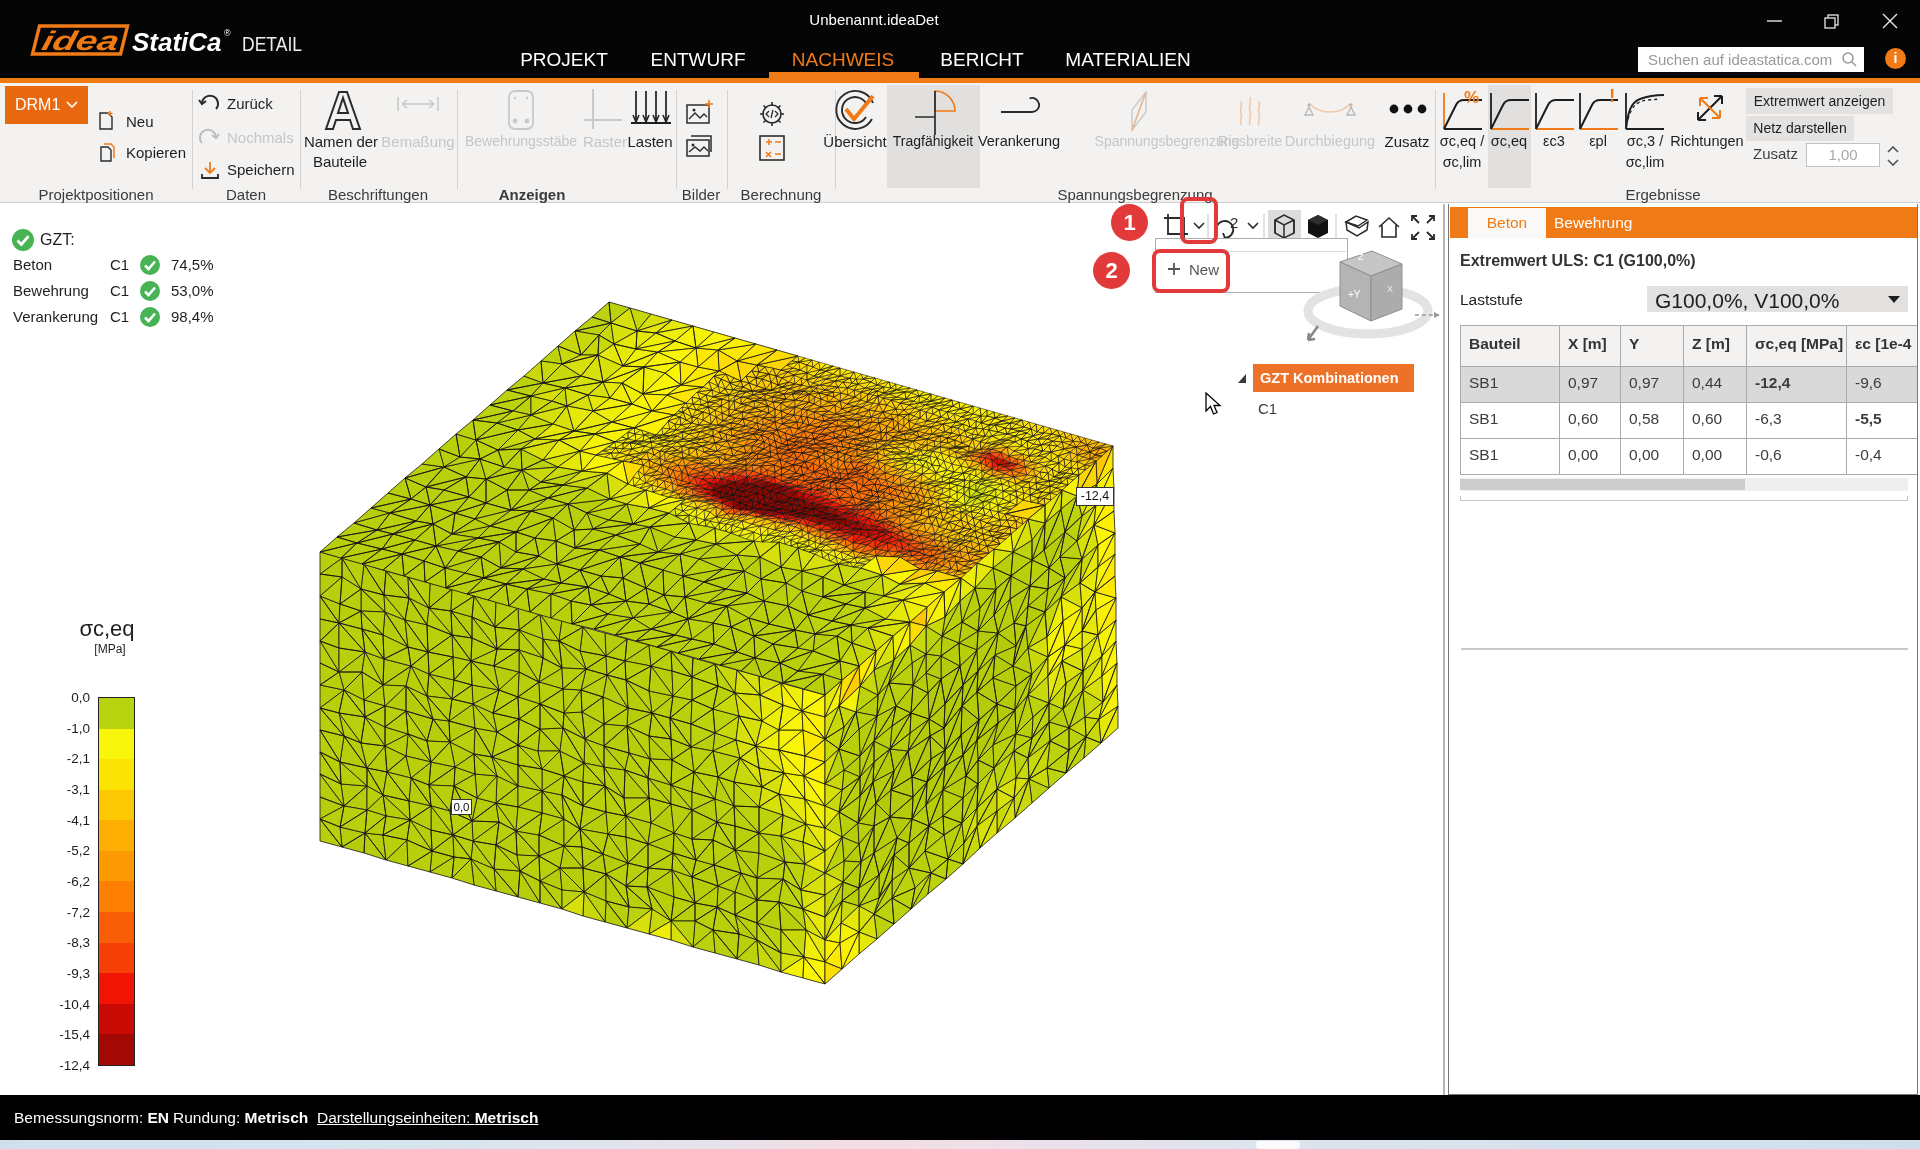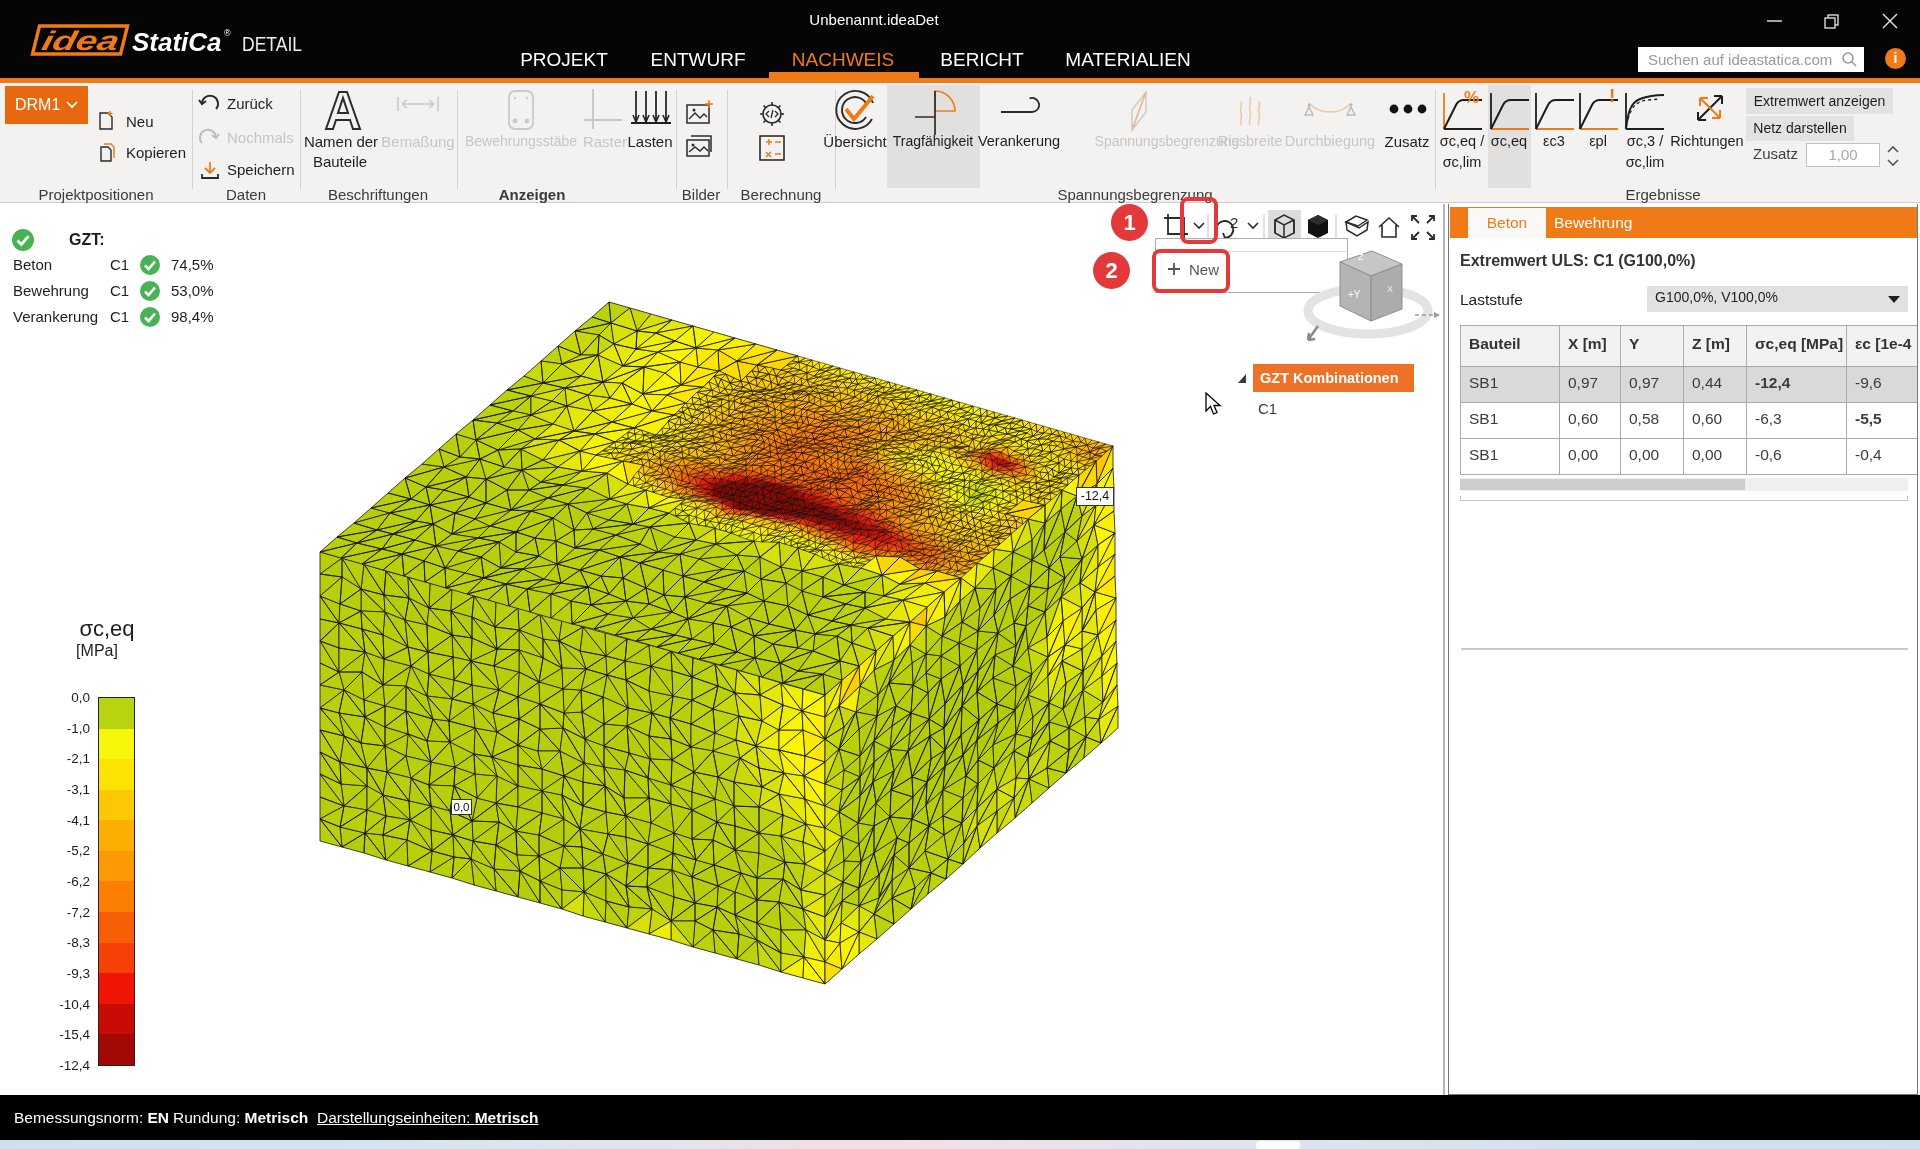--- a/index.html
+++ b/index.html
@@ -235,21 +235,21 @@
 <div class="abs" style="left:1806px;top:60px;width:74px;height:24px;background:#fff;border:1px solid #c2c2c2;font-size:15px;color:#a9a9a9;text-align:center;line-height:22px;">1,00</div>
 <svg class="abs" style="left:1884px;top:61px;" width="18" height="24" viewBox="0 0 18 24">
 <path d="M4 8l5-5 5 5M4 16l5 5 5-5" fill="none" stroke="#555" stroke-width="1.6"></path>
     </svg>
 </div>
 <div class="abs" style="left:0;top:204px;width:1443px;height:891px;background:#fff;overflow:hidden;">
 <div class="abs" style="left:12px;top:25px;width:22px;height:22px;border-radius:50%;background:#47b354;"></div>
     <svg class="abs" style="left:12px;top:25px;" width="22" height="22" viewBox="0 0 20 20">
       <path d="M5 10.5l3.5 3.5L15 6.5" fill="none" stroke="#fff" stroke-width="2.6"></path>
     </svg>
-    <div class="abs" style="left:40px;top:27px;font-size:16px;font-weight:bold;color:#1e1e1e;margin-left:29px;">GZT:</div>
+    <div class="abs" style="left:40px;top:27px;font-size:16px;font-weight:normal;color:#1e1e1e;">GZT:</div>
 <div class="abs" style="left:13px;top:52px;font-size:15px;color:#1e1e1e;">Beton</div>
 <div class="abs" style="left:110px;top:52px;font-size:15px;color:#1e1e1e;">C1</div>
 <div class="abs" style="left:140px;top:51px;width:20px;height:20px;border-radius:50%;background:#47b354;"></div>
     <svg class="abs" style="left:140px;top:51px;" width="20" height="20" viewBox="0 0 20 20">
       <path d="M5 10.5l3.5 3.5L15 6.5" fill="none" stroke="#fff" stroke-width="2.6"></path>
     </svg>
     <div class="abs" style="left:171px;top:52px;font-size:15px;color:#1e1e1e;">74,5%</div>
 <div class="abs" style="left:13px;top:78px;font-size:15px;color:#1e1e1e;">Bewehrung</div>
 <div class="abs" style="left:110px;top:78px;font-size:15px;color:#1e1e1e;">C1</div>
 <div class="abs" style="left:140px;top:77px;width:20px;height:20px;border-radius:50%;background:#47b354;"></div>
@@ -258,21 +258,21 @@
     </svg>
     <div class="abs" style="left:171px;top:78px;font-size:15px;color:#1e1e1e;">53,0%</div>
 <div class="abs" style="left:13px;top:104px;font-size:15px;color:#1e1e1e;">Verankerung</div>
 <div class="abs" style="left:110px;top:104px;font-size:15px;color:#1e1e1e;">C1</div>
 <div class="abs" style="left:140px;top:103px;width:20px;height:20px;border-radius:50%;background:#47b354;"></div>
     <svg class="abs" style="left:140px;top:103px;" width="20" height="20" viewBox="0 0 20 20">
       <path d="M5 10.5l3.5 3.5L15 6.5" fill="none" stroke="#fff" stroke-width="2.6"></path>
     </svg>
     <div class="abs" style="left:171px;top:104px;font-size:15px;color:#1e1e1e;">98,4%</div>
 <div class="abs ctr" style="left:107px;top:412px;font-size:22px;color:#1e1e1e;">σc,eq</div>
-<div class="abs ctr" style="left:97px;top:438px;font-size:16px;color:#1e1e1e;">[MPa]</div>
+<div class="abs ctr" style="left:110px;top:438px;font-size:12px;color:#1e1e1e;">[MPa]</div>
 <div class="abs" style="left:98px;top:493px;width:37px;height:369px;border:1px solid #222;">
 <div style="position:absolute;left:0;top:0.00px;width:35px;height:30.90px;background:#b8d411;"></div>
 <div style="position:absolute;left:0;top:30.58px;width:35px;height:30.90px;background:#f8f70b;"></div>
 <div style="position:absolute;left:0;top:61.16px;width:35px;height:30.90px;background:#fbe303;"></div>
 <div style="position:absolute;left:0;top:91.74px;width:35px;height:30.90px;background:#fcc703;"></div>
 <div style="position:absolute;left:0;top:122.32px;width:35px;height:30.90px;background:#fcae03;"></div>
 <div style="position:absolute;left:0;top:152.90px;width:35px;height:30.90px;background:#fc9a03;"></div>
 <div style="position:absolute;left:0;top:183.48px;width:35px;height:30.90px;background:#fc7e03;"></div>
 <div style="position:absolute;left:0;top:214.06px;width:35px;height:30.90px;background:#f85e06;"></div>
 <div style="position:absolute;left:0;top:244.64px;width:35px;height:30.90px;background:#f54008;"></div>
@@ -443,21 +443,21 @@
 </div>
 <div class="abs" style="left:1180px;top:197px;width:38px;height:47px;border:4px solid #e23a3a;border-radius:8px;"></div>
 <div class="abs" style="left:1443px;top:204px;width:2px;height:891px;background:#b7b7b7;"></div>
 <div class="abs" style="left:1448px;top:204px;width:470px;height:891px;background:#fff;border:1px solid #777;border-top:none;overflow:hidden;">
 <div class="abs" style="left:1px;top:3px;width:467px;height:31px;background:#f07b16;"></div>
 <div class="abs" style="left:19px;top:4px;width:78px;height:30px;background:#faf9f8;color:#f07b16;font-size:15.5px;text-align:center;line-height:30px;">Beton</div>
 <div class="abs" style="left:105px;top:4px;height:30px;color:#fff;font-size:15.5px;line-height:30px;">Bewehrung</div>
 <div class="abs" style="left:11px;top:48px;font-size:16px;font-weight:bold;color:#333;">Extremwert ULS: C1 (G100,0%)</div>
 <div class="abs" style="left:11px;top:87px;font-size:15.5px;color:#1e1e1e;">Laststufe</div>
 <div class="abs" style="left:198px;top:82px;width:261px;height:26px;background:#e2e1e0;">
-<div class="abs" style="left:8px;top:3px;font-size:14px;color:#1e1e1e;">G100,0%, V100,0%</div>
+<div class="abs" style="left:8px;top:3px;font-size:21px;color:#1e1e1e;">G100,0%, V100,0%</div>
 <svg class="abs" style="left:240px;top:9px;" width="14" height="10" viewBox="0 0 14 10">
         <path d="M1 1l6 7 6-7z" fill="#1e1e1e"></path>
       </svg>
 </div>
 <div class="abs" style="left:11px;top:121px;width:470px;height:149px;">
 <div class="abs" style="left:0;top:0;width:459px;height:41px;background:#f3f2f1;border-top:1px solid #ababab;border-left:1px solid #ababab;"></div>
 <div class="abs" style="left:0;top:41px;width:459px;height:36px;background:#d9d9d9;border-left:1px solid #ababab;"></div>
 <div class="abs" style="left:0;top:77px;width:459px;height:36px;background:#fff;border-left:1px solid #ababab;"></div>
 <div class="abs" style="left:0;top:113px;width:459px;height:36px;background:#fff;border-left:1px solid #ababab;"></div>
 <div class="abs" style="left:0;top:41px;width:459px;height:1px;background:#ababab;"></div>

